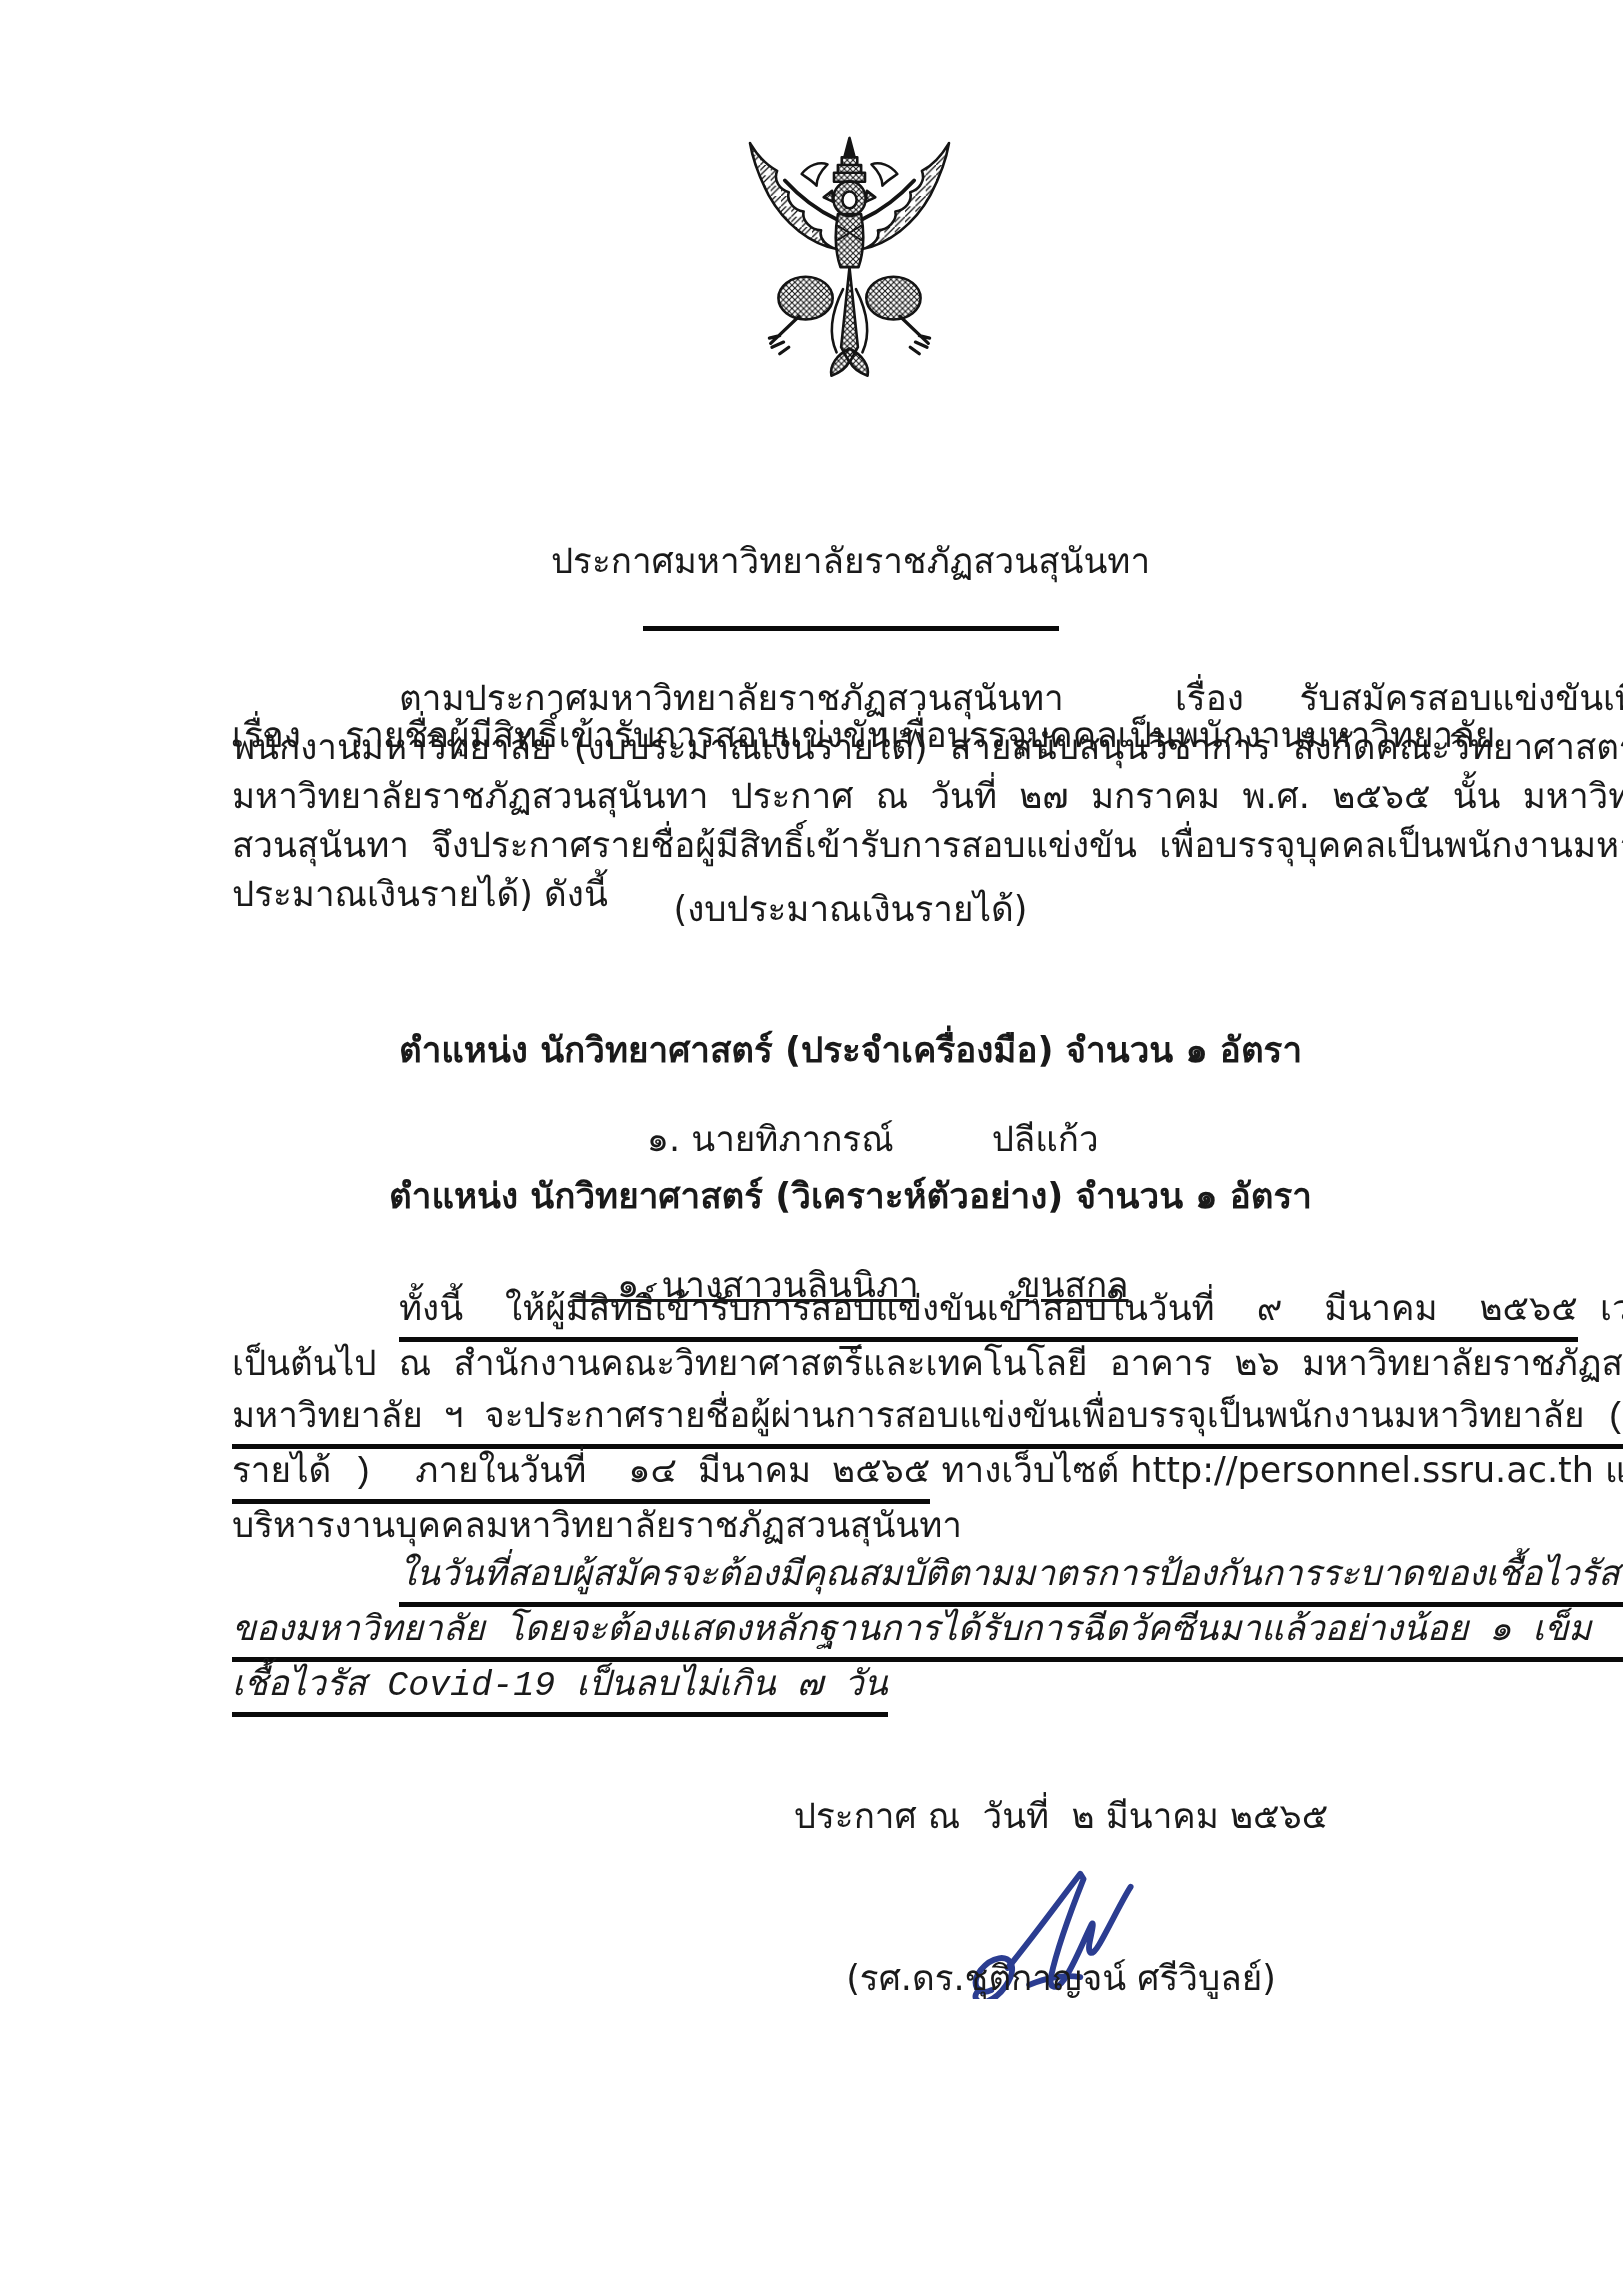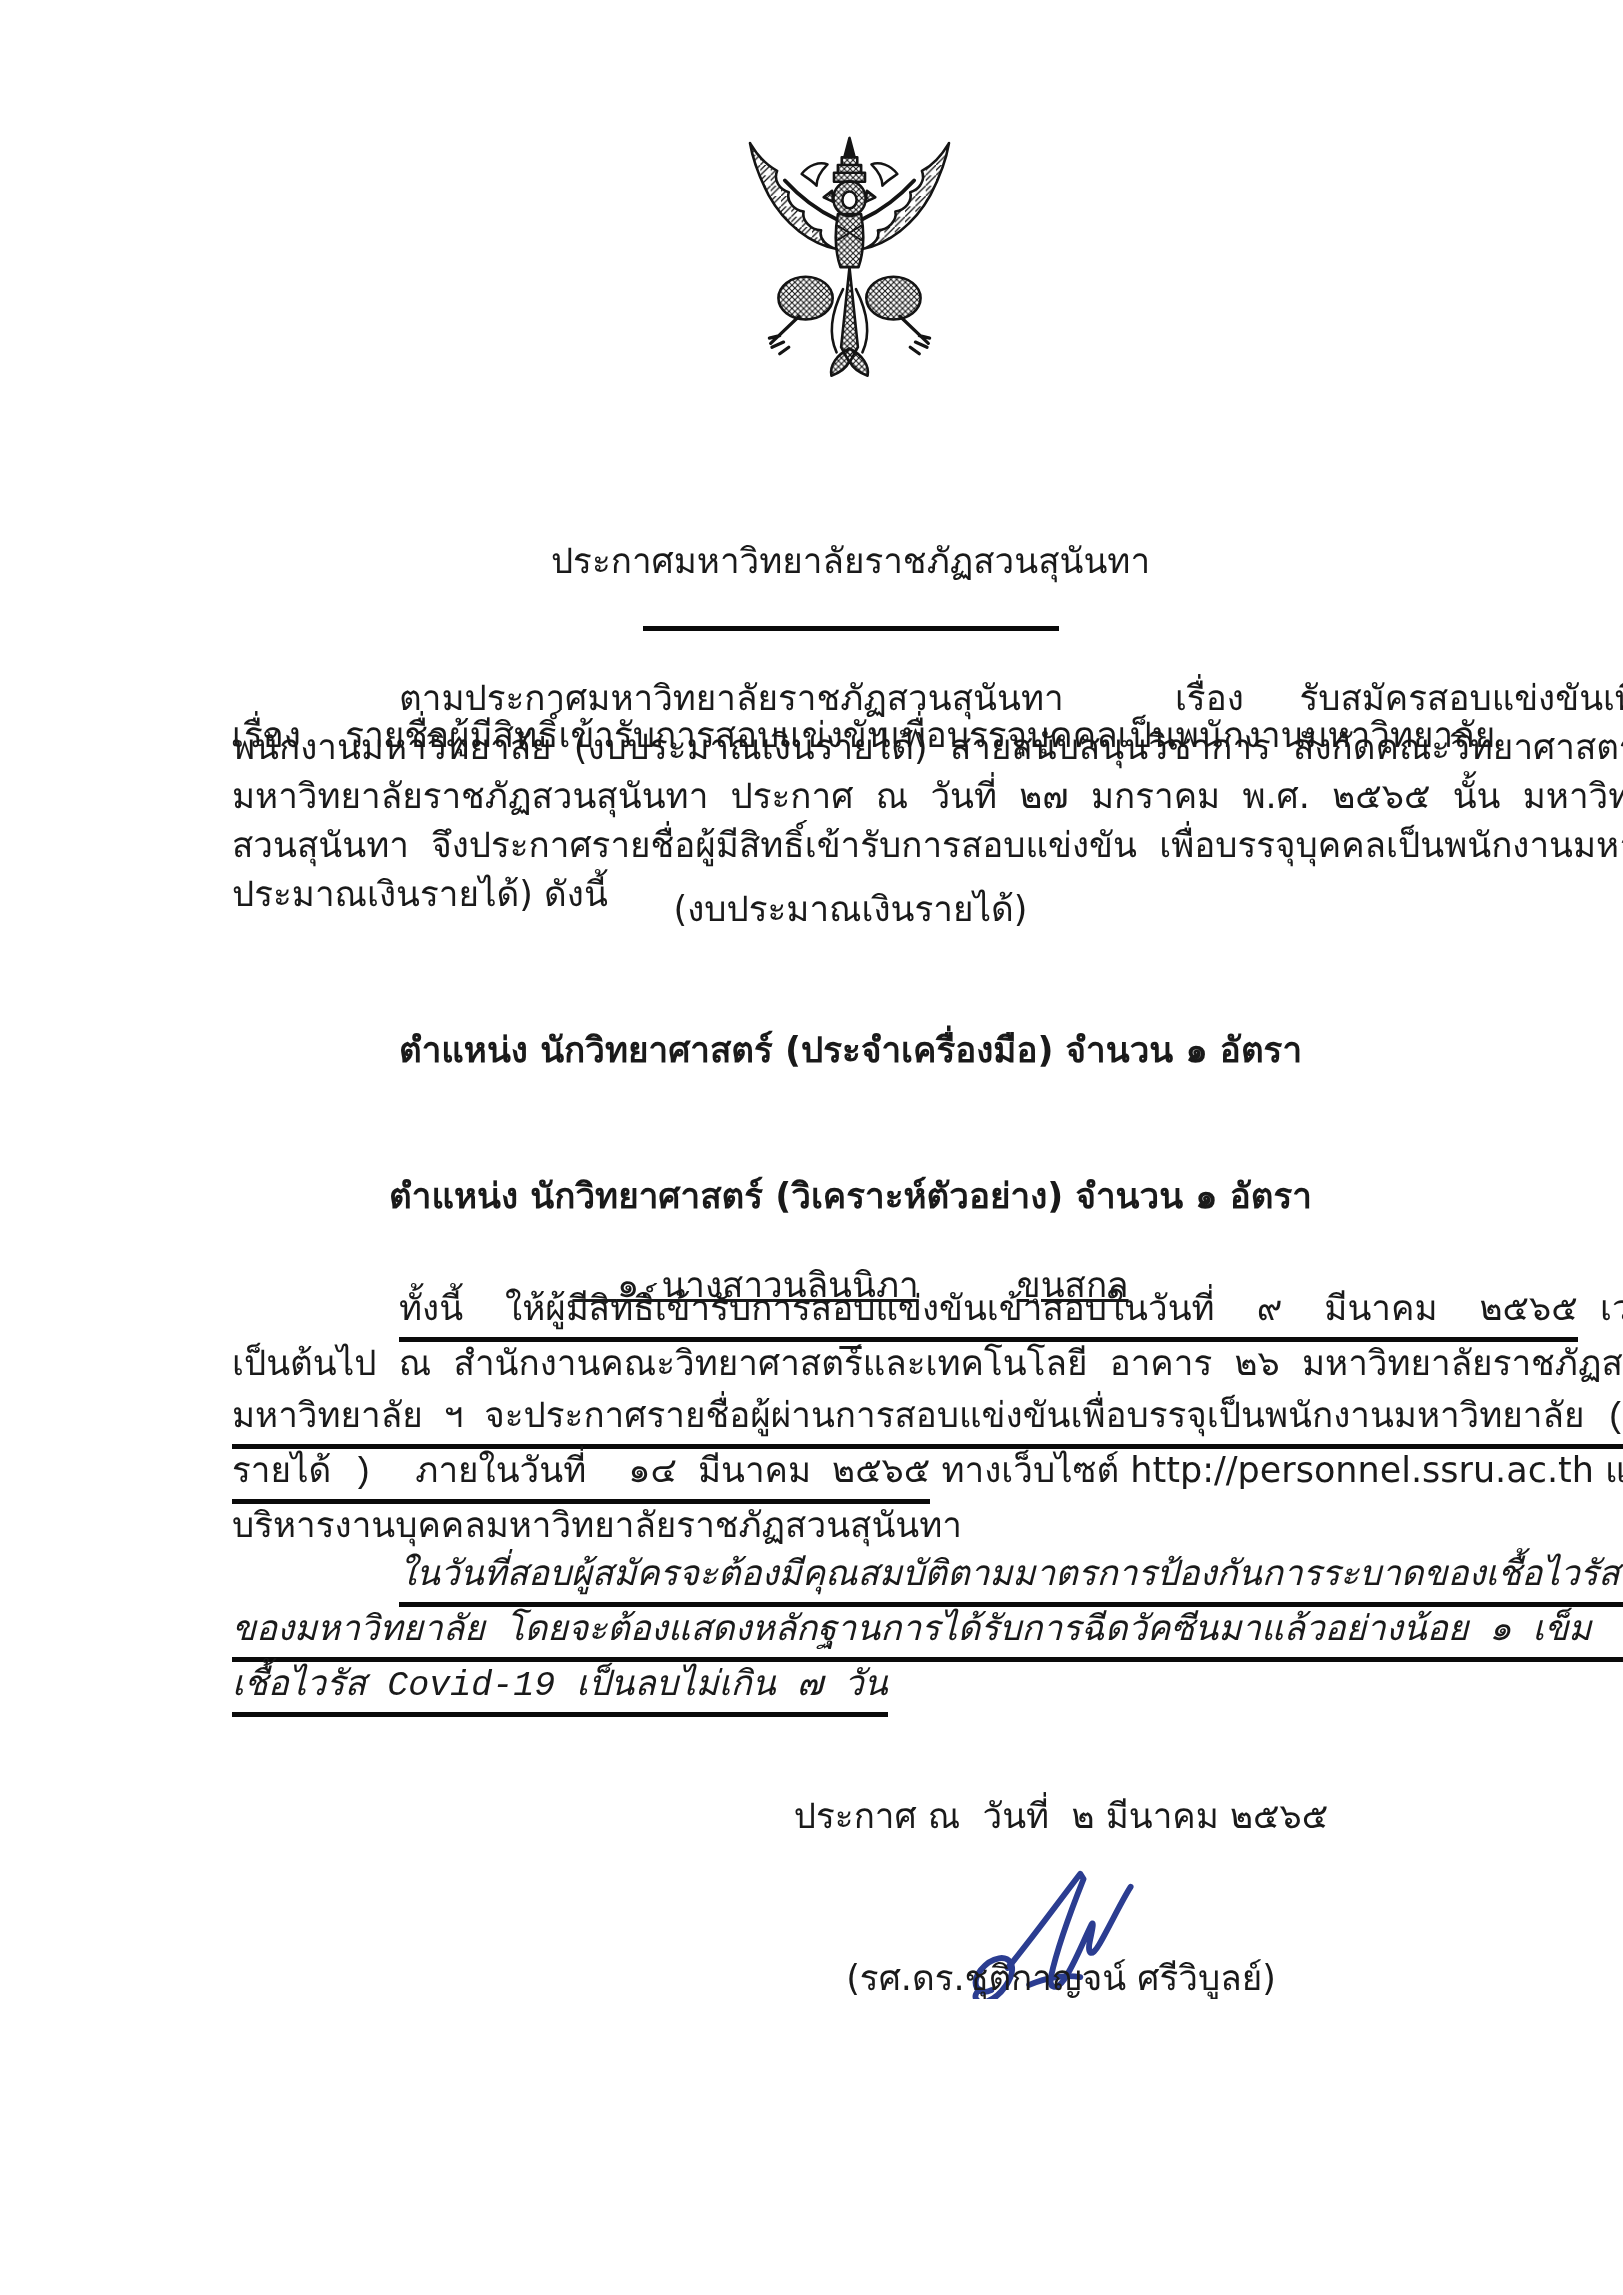--- a/index.html
+++ b/index.html
@@ -101,20 +101,23 @@
 
   <div class="abs para lh75 indent-first intro">
       <div class="tl"><span>ตามประกาศมหาวิทยาลัยราชภัฏสวนสุนันทา          เรื่อง     รับสมัครสอบแข่งขันเพื่อบรรจุเป็น</span></div>
       <div class="tl"><span>พนักงานมหาวิทยาลัย  (งบประมาณเงินรายได้)  สายสนับสนุนวิชาการ  สังกัดคณะวิทยาศาสตร์และเทคโนโลยี</span></div>
       <div class="tl"><span>มหาวิทยาลัยราชภัฏสวนสุนันทา  ประกาศ  ณ  วันที่  ๒๗  มกราคม  พ.ศ.  ๒๕๖๕  นั้น  มหาวิทยาลัยราชภัฏ</span></div>
       <div class="tl"><span>สวนสุนันทา  จึงประกาศรายชื่อผู้มีสิทธิ์เข้ารับการสอบแข่งขัน  เพื่อบรรจุบุคคลเป็นพนักงานมหาวิทยาลัย  (งบ</span></div>
       <div class="tl"><span>ประมาณเงินรายได้) ดังนี้</span></div>
     </div>
 
   <div class="abs pos-title p1">ตำแหน่ง นักวิทยาศาสตร์ (ประจำเครื่องมือ) จำนวน ๑ อัตรา</div>
+  <div class="abs cand c1">
+    <span>๑. นายทิภากรณ์</span><span class="namegap"></span><span>ปลีแก้ว</span>
+  </div>
 
   <div class="abs pos-title p2">ตำแหน่ง นักวิทยาศาสตร์ (วิเคราะห์ตัวอย่าง) จำนวน ๑ อัตรา</div>
   <div class="abs cand c2">
     <span>๑. นางสาวนลินนิภา</span><span class="namegap"></span><span>ขุนสกล</span>
   </div>
 
   <div class="abs para indent-first exam">
       <div class="tl"><span class="u">ทั้งนี้  ให้ผู้มีสิทธิ์เข้ารับการสอบแข่งขันเข้าสอบในวันที่  ๙  มีนาคม  ๒๕๖๕</span><span>  เวลา  ๐๙.๐๐  น.</span></div>
       <div class="tl"><span>เป็นต้นไป  ณ  สำนักงานคณะวิทยาศาสตร์และเทคโนโลยี  อาคาร  ๒๖  มหาวิทยาลัยราชภัฏสวนสุนันทา  และ</span></div>
       <div class="tl"><span class="u">มหาวิทยาลัย ฯ จะประกาศรายชื่อผู้ผ่านการสอบแข่งขันเพื่อบรรจุเป็นพนักงานมหาวิทยาลัย ( งบประมาณเงิน</span></div>

